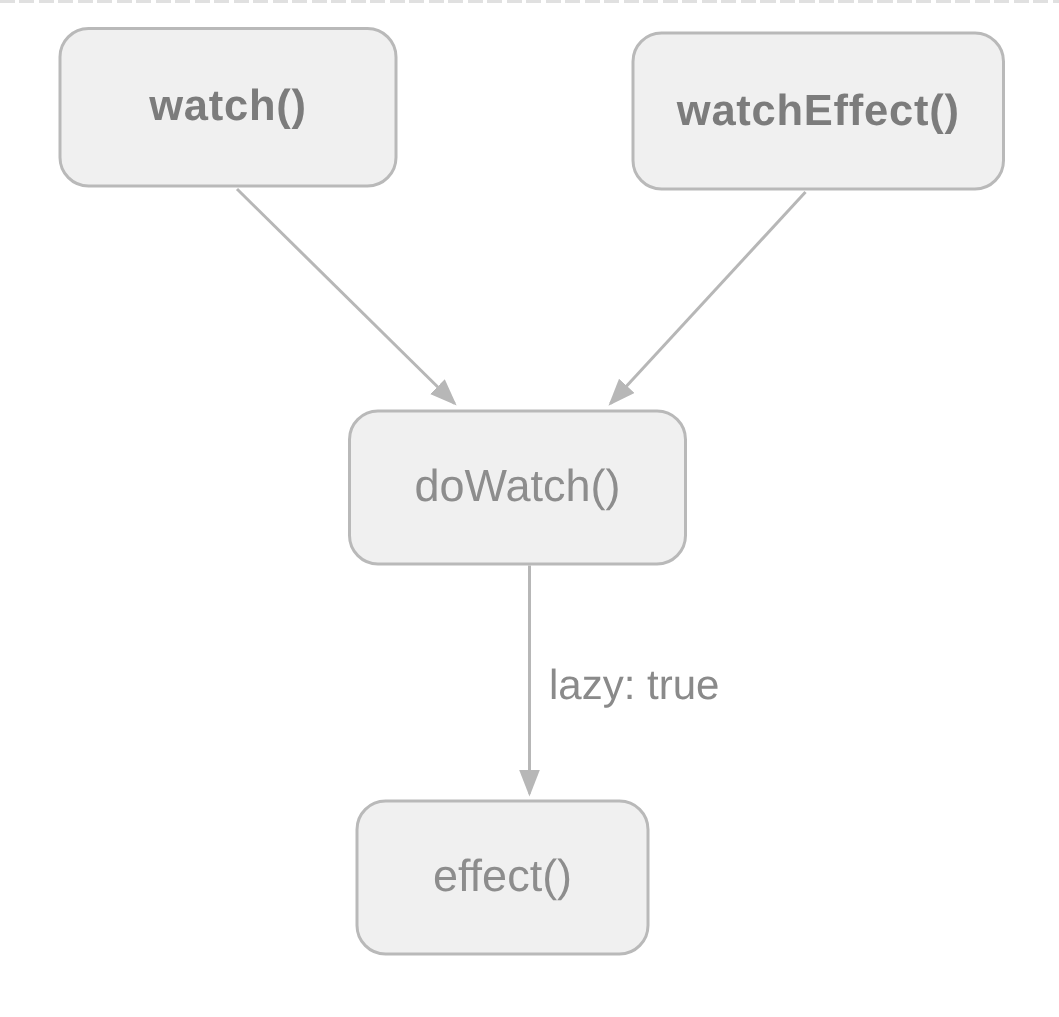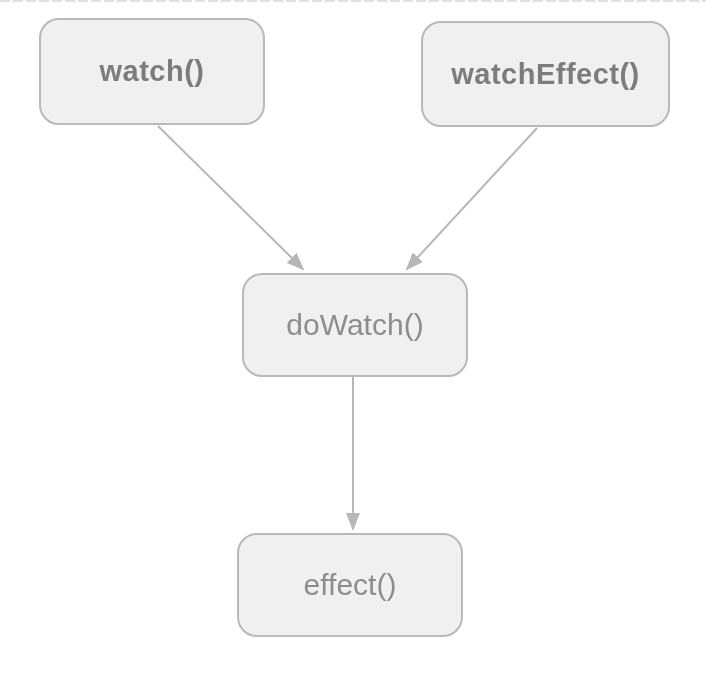--- a/index.html
+++ b/index.html
@@ -52,22 +52,22 @@
     color: #7c7c7c;
     letter-spacing: 0.5px;
   }
   .node-normal {
     font-weight: 400;
     font-size: 30px;
     color: #8d8d8d;
   }
   #node-watch       { left: 39px;  top: 18px;  width: 226px; height: 107px; }
   #node-watcheffect { left: 421px; top: 21px;  width: 249px; height: 106px; }
-  #node-dowatch     { left: 242px; top: 273px; width: 226px; height: 104px; }
-  #node-effect      { left: 237px; top: 533px; width: 226px; height: 104px; }
+  #node-dowatch     { left: 232px; top: 273px; width: 226px; height: 104px; }
+  #node-effect      { left: 237px; top: 533px; width: 196px; height: 104px; }
   .edge-label {
     position: absolute;
     left: 366px;
     top: 441px;
     font-size: 28px;
     font-weight: 400;
     color: #8a8a8a;
     white-space: nowrap;
   }
 </style>
@@ -98,14 +98,15 @@
   </div>
 
   <div class="node node-normal" id="node-dowatch">
     <span>doWatch()</span>
   </div>
 
   <div class="node node-normal" id="node-effect">
     <span>effect()</span>
   </div>
 
+  <div class="edge-label">lazy: true</div>
 
 </div>
 
 </body></html>

